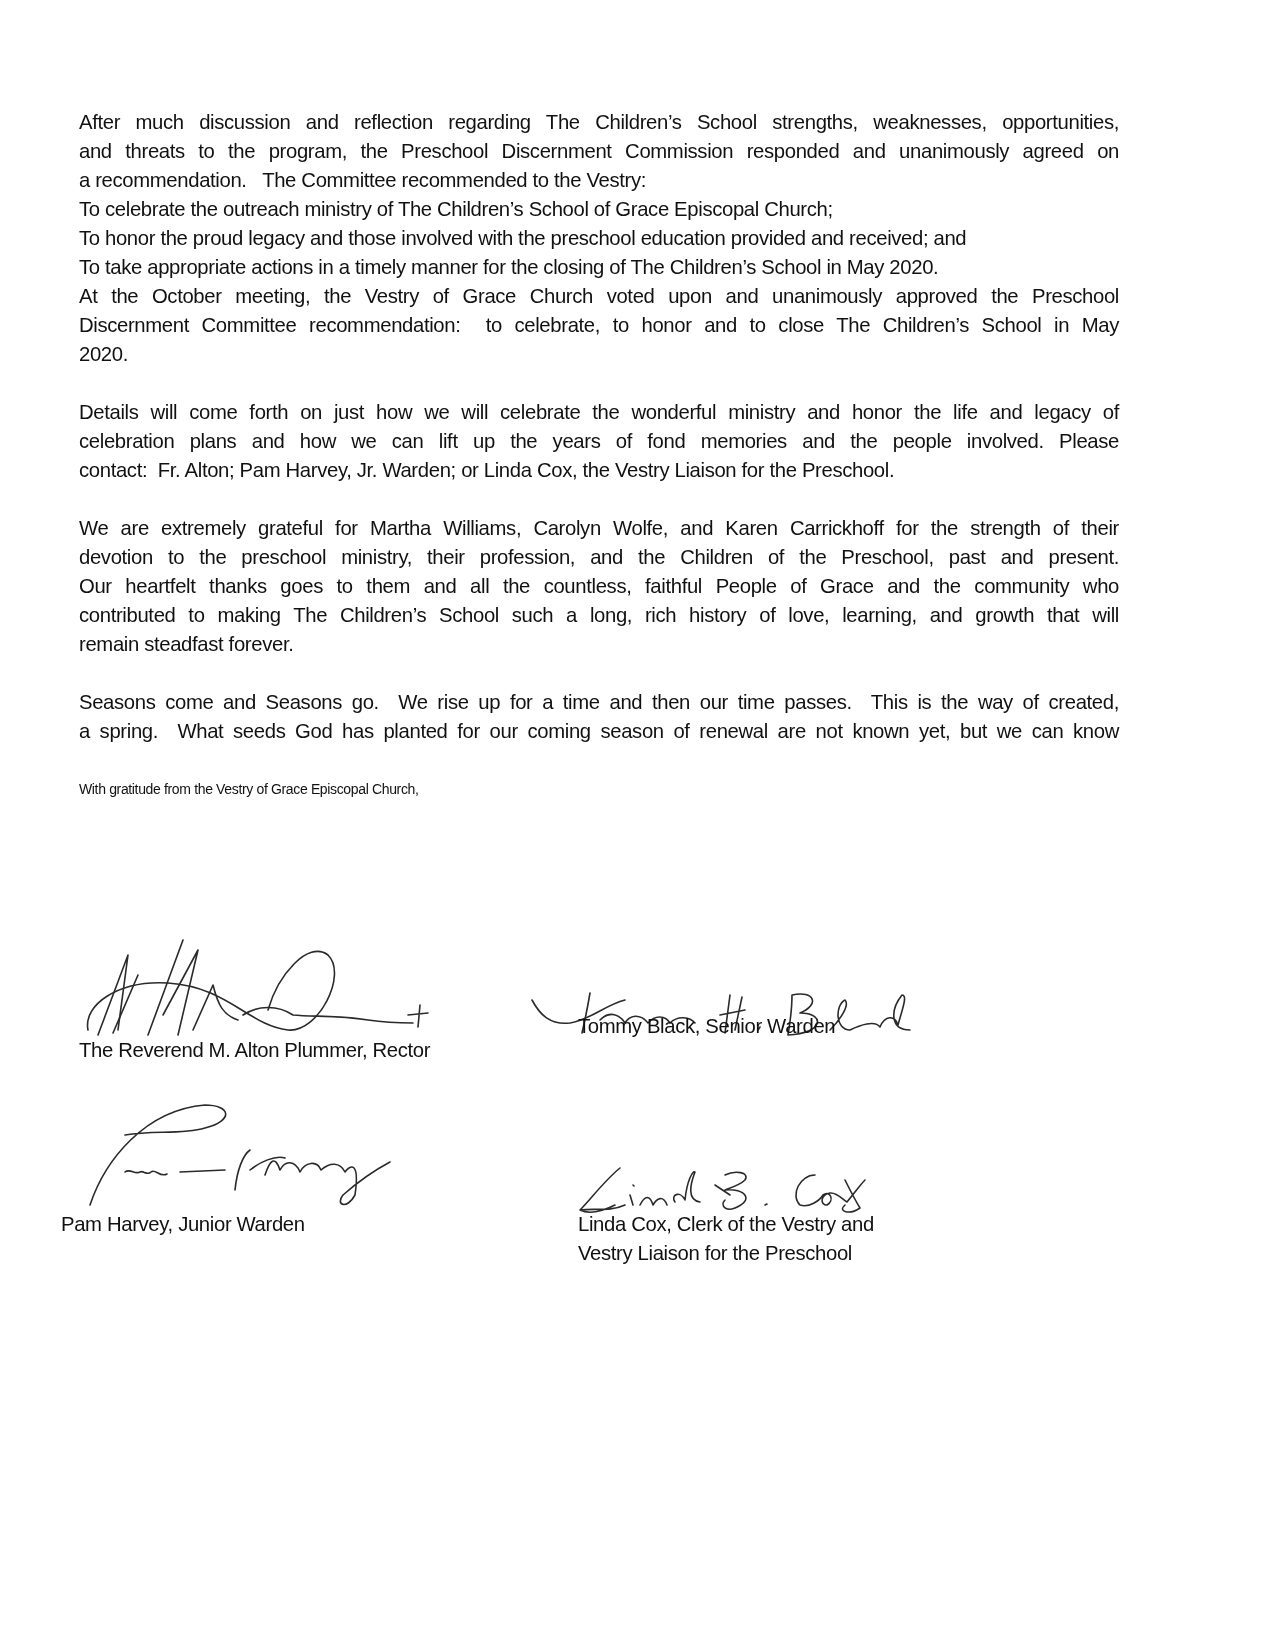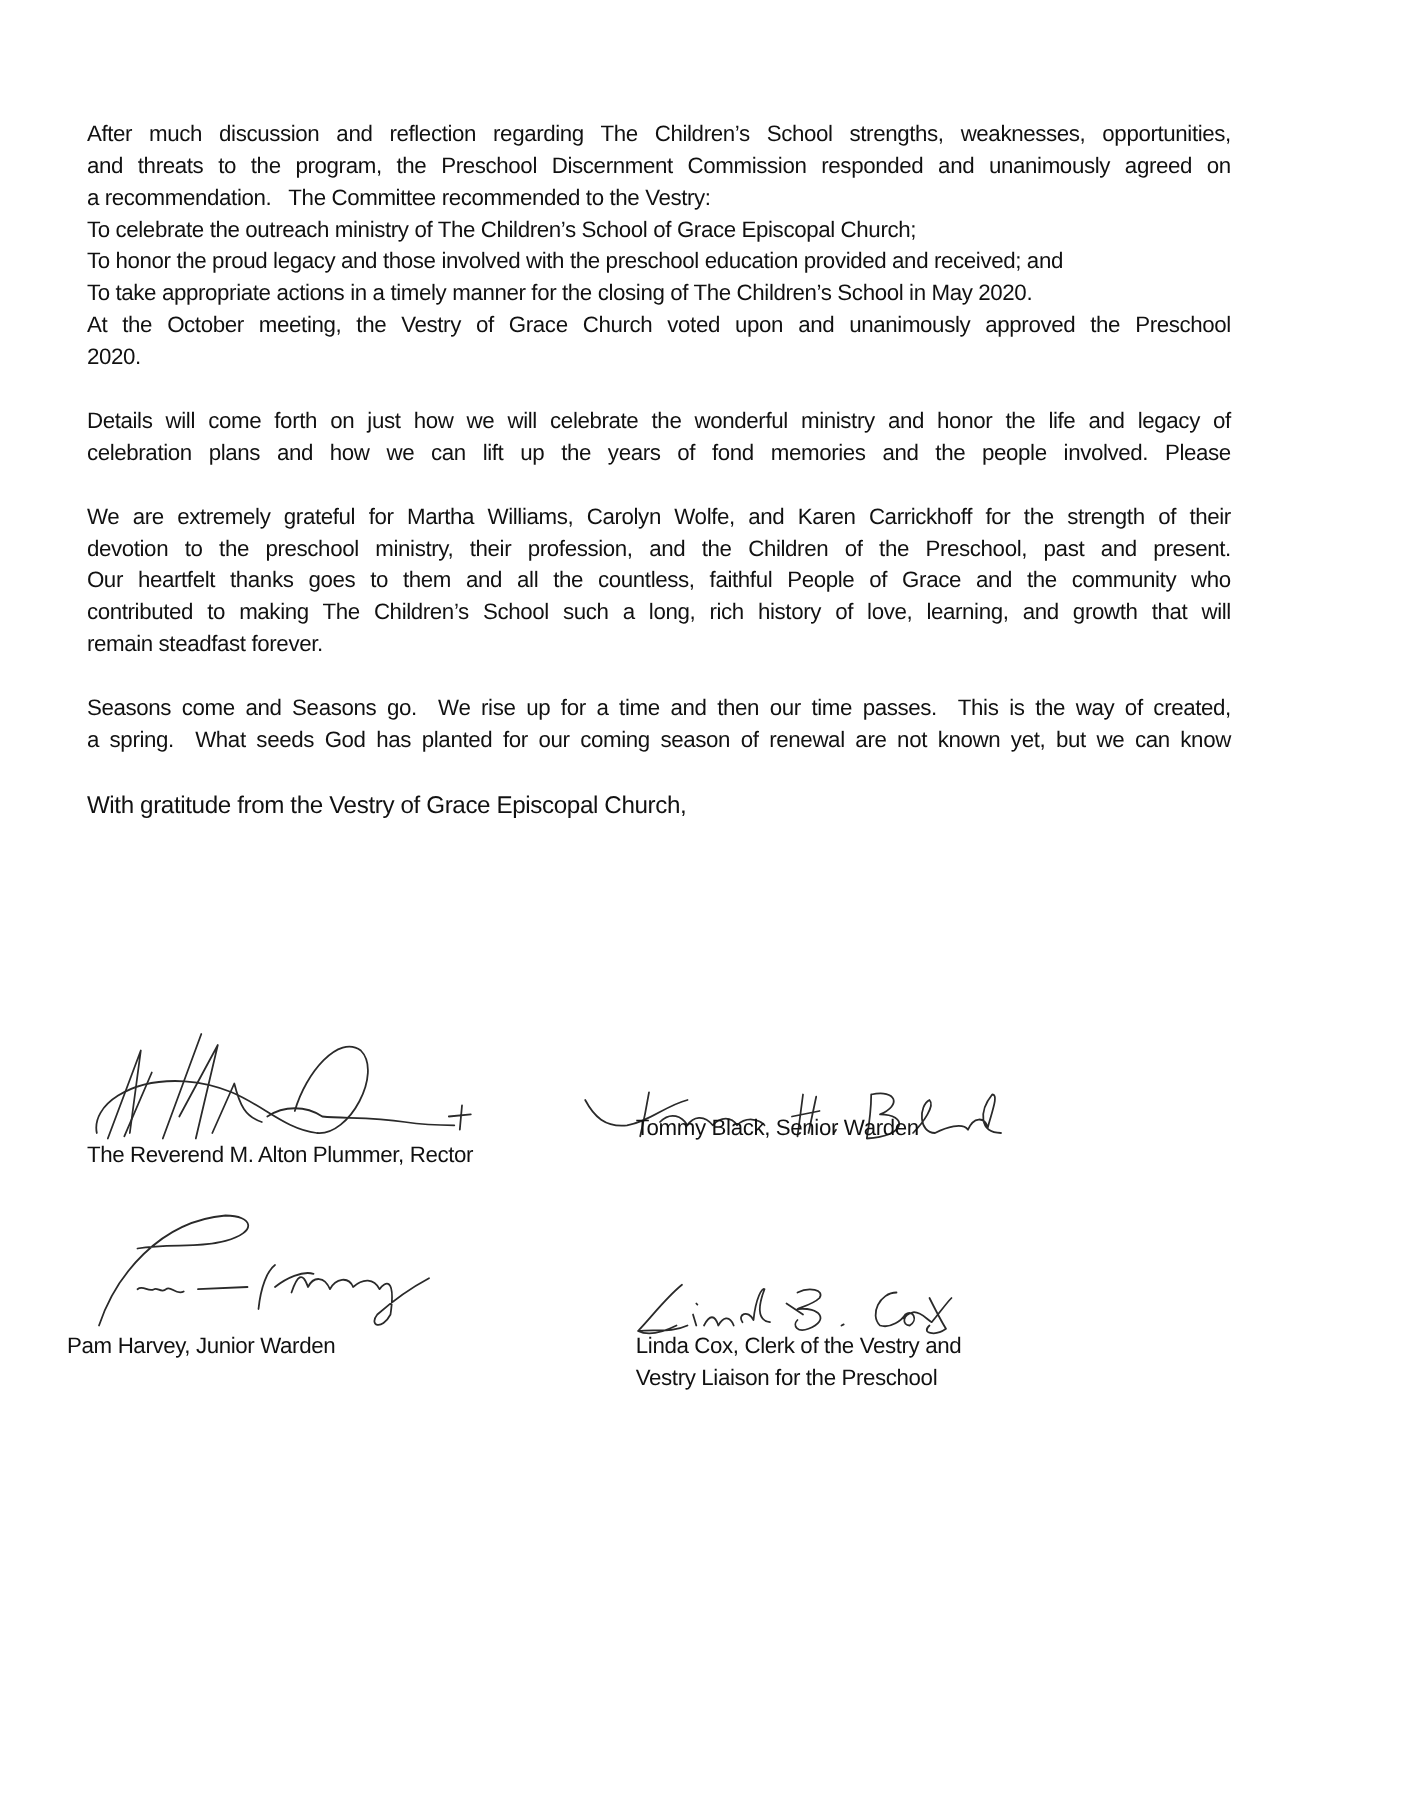--- a/index.html
+++ b/index.html
@@ -8,43 +8,45 @@
     font-family: "Liberation Sans", "DejaVu Sans", sans-serif;
     color: #111111;
   }
   .page { position: absolute; left: 79px; top: 108px; width: 1058px; }
   .para {
     font-size: 20.3px; line-height: 29px; text-align: justify;
     margin: 0 18px 29px 0; letter-spacing: -0.35px;
   }
   .para .line { display: block; }
   .justify-last { text-align-last: justify; }
-  .closing { font-size: 22px; line-height: 29px; margin: 0; letter-spacing: -0.35px; }
+  .closing { font-size: 14px; line-height: 29px; margin: 0; letter-spacing: -0.35px; }
   .sig-block { position: absolute; font-size: 20.3px; line-height: 29px; letter-spacing: -0.35px; }
   .sig-svg { position: absolute; }
   .sig-svg path { fill: none; stroke: #2a2a2a; stroke-width: 1.6; stroke-linecap: round; stroke-linejoin: round; }
 </style>
 </head>
 <body>
 
 <div class="page">
   <p class="para">
     <span class="line justify-last">After much discussion and reflection regarding The Children’s School strengths, weaknesses, opportunities,</span>
     <span class="line justify-last">and threats to the program, the Preschool Discernment Commission responded and unanimously agreed on</span>
     <span class="line" style="white-space:pre">a recommendation.   The Committee recommended to the Vestry:</span>
     <span class="line">To celebrate the outreach ministry of The Children’s School of Grace Episcopal Church;</span>
     <span class="line">To honor the proud legacy and those involved with the preschool education provided and received; and</span>
     <span class="line">To take appropriate actions in a timely manner for the closing of The Children’s School in May 2020.</span>
     <span class="line justify-last">At the October meeting, the Vestry of Grace Church voted upon and unanimously approved the Preschool</span>
+    <span class="line justify-last" style="white-space:pre-wrap">Discernment Committee recommendation:  to celebrate, to honor and to close The Children’s School in May</span>
     <span class="line">2020.</span>
   </p>
 
   <p class="para">
     <span class="line justify-last">Details will come forth on just how we will celebrate the wonderful ministry and honor the life and legacy of</span>
     <span class="line justify-last">celebration plans and how we can lift up the years of fond memories and the people involved. Please</span>
+    <span class="line" style="white-space:pre">contact:  Fr. Alton; Pam Harvey, Jr. Warden; or Linda Cox, the Vestry Liaison for the Preschool.</span>
   </p>
 
   <p class="para">
     <span class="line justify-last">We are extremely grateful for Martha Williams, Carolyn Wolfe, and Karen Carrickhoff for the strength of their</span>
     <span class="line justify-last">devotion to the preschool ministry, their profession, and the Children of the Preschool, past and present.</span>
     <span class="line justify-last">Our heartfelt thanks goes to them and all the countless, faithful People of Grace and the community who</span>
     <span class="line justify-last">contributed to making The Children’s School such a long, rich history of love, learning, and growth that will</span>
     <span class="line">remain steadfast forever.</span>
   </p>
 

